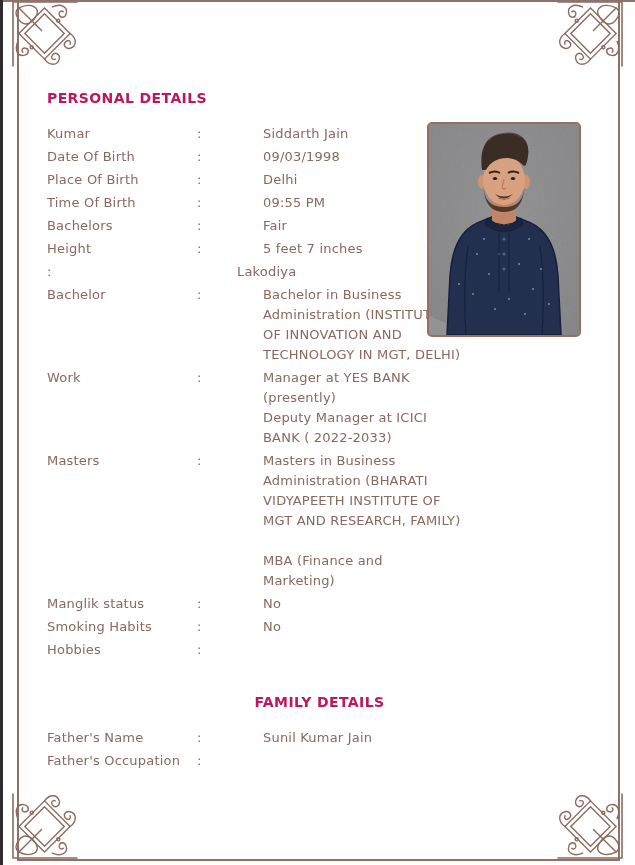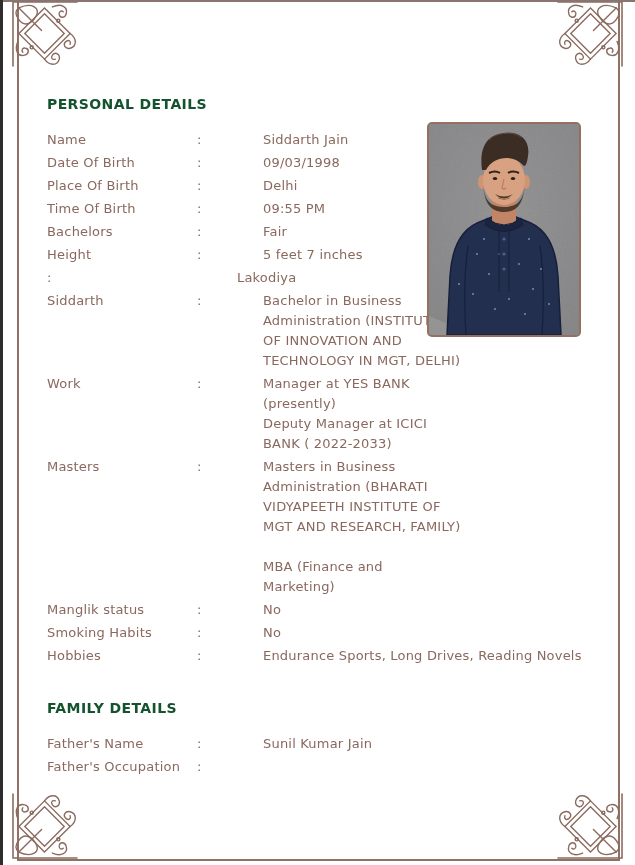--- a/index.html
+++ b/index.html
@@ -25,24 +25,24 @@
   .orn-tr{left:557px;top:1px;transform:scaleX(-1);}
   .orn-bl{left:12px;bottom:6px;transform:scaleY(-1);}
   .orn-br{left:557px;bottom:6px;transform:rotate(180deg);}
   .ornament svg{display:block;width:100%;height:100%;}
   
   .content{
     position:absolute;left:47px;top:86px;width:545px;z-index:2;
     color:#8a685e;font-size:13px;letter-spacing:0.2px;
   }
   .section-heading{
-    font-size:14px;font-weight:bold;color:#14532d;letter-spacing:0.4px;
-    line-height:20px;margin:8px 0 16px 0;
-  }
-  .family-heading{margin-top:32px;}
+    font-size:14px;font-weight:bold;color:#be185d;letter-spacing:0.4px;
+    line-height:20px;margin:2px 0 16px 0;
+  }
+  .family-heading{margin-top:32px;text-align:center;}
   .row{
     display:grid;grid-template-columns:150px 26px auto;
     line-height:20px;margin-bottom:3px;align-items:start;
   }
   .label{font-weight:500;}
   .sep{font-weight:500;}
   .value{white-space:pre-line;font-weight:500;margin-left:40px;}
   
   .photo{
     position:absolute;left:427px;top:122px;width:150px;height:211px;
@@ -169,21 +169,21 @@
       <ellipse cx="84" cy="54.5" rx="2.2" ry="1.6" fill="#2b211b"></ellipse>
       <path d="M75,55 L73,64 Q75,66 77,64" stroke="#b9805f" stroke-width="1.2" fill="none"></path>
     </svg>
   </div>
 
   <div class="content">
 
     <div class="section-heading">PERSONAL DETAILS</div>
 
     <div class="row">
-      <span class="label">Name</span>
+      <span class="label">Kumar</span>
       <span class="sep">:</span>
       <span class="value">Siddarth Jain</span>
     </div>
     <div class="row">
       <span class="label">Date Of Birth</span>
       <span class="sep">:</span>
       <span class="value">09/03/1998</span>
     </div>
     <div class="row">
       <span class="label">Place Of Birth</span>
@@ -203,21 +203,21 @@
     <div class="row">
       <span class="label">Height</span>
       <span class="sep">:</span>
       <span class="value">5 feet 7 inches</span>
     </div>
     <div class="row">
       <span class="sep">:</span>
       <span class="value">Lakodiya</span>
     </div>
     <div class="row">
-      <span class="label">Siddarth</span>
+      <span class="label">Bachelor</span>
       <span class="sep">:</span>
       <span class="value">Bachelor in Business
 Administration (INSTITUTE
 OF INNOVATION AND
 TECHNOLOGY IN MGT, DELHI)</span>
     </div>
     <div class="row">
       <span class="label">Work</span>
       <span class="sep">:</span>
       <span class="value">Manager at YES BANK
@@ -242,21 +242,20 @@
       <span class="value">No</span>
     </div>
     <div class="row">
       <span class="label">Smoking Habits</span>
       <span class="sep">:</span>
       <span class="value">No</span>
     </div>
     <div class="row">
       <span class="label">Hobbies</span>
       <span class="sep">:</span>
-      <span class="value">Endurance Sports, Long Drives, Reading Novels</span>
     </div>
 
     <div class="section-heading family-heading">FAMILY DETAILS</div>
 
     <div class="row">
       <span class="label">Father's Name</span>
       <span class="sep">:</span>
       <span class="value">Sunil Kumar Jain</span>
     </div>
     <div class="row">

